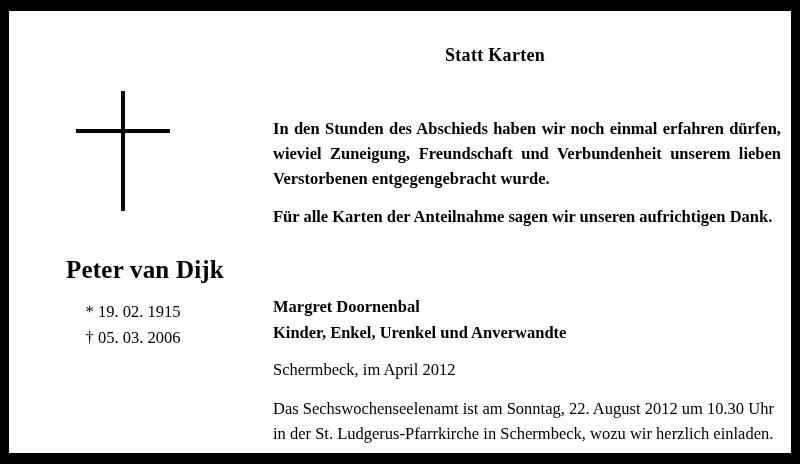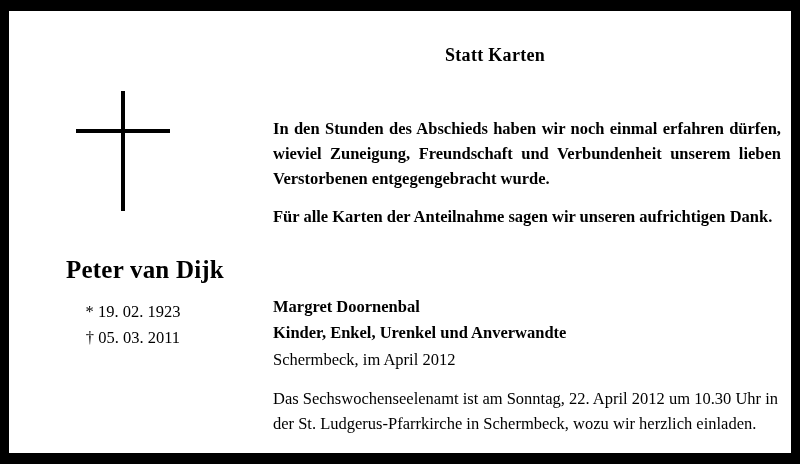--- a/index.html
+++ b/index.html
@@ -128,56 +128,56 @@
   }
   .closing {
     position: absolute;
     left: 8px;
     top: 337px;
     width: 508px;
   }
   .place-date {
     font-size: 16.5px;
     line-height: 1.5;
-    margin: 0 0 14px 0;
+    margin: 10px 0 14px 0;
   }
   .service {
     font-size: 16.5px;
     line-height: 1.5;
     margin: 0;
   }
 </style>
 </head>
 <body>
 
 <div class="notice">
   <div class="inner">
 
     <div class="left-col">
       <div class="cross"></div>
       <div class="deceased-name">Peter van Dijk</div>
       <div class="dates">
-        <span class="date-line">* 19. 02. 1923</span>
-        <span class="date-line">† 05. 03. 2011</span>
+        <span class="date-line">* 19. 02. 1915</span>
+        <span class="date-line">† 05. 03. 2006</span>
       </div>
     </div>
 
     <div class="right-col">
       <div class="statt-karten">Statt Karten</div>
 
       <div class="para-block">
         <p class="para">In den Stunden des Abschieds haben wir noch einmal erfahren dürfen, wieviel Zuneigung, Freundschaft und Verbundenheit unserem lieben Verstorbenen entgegengebracht wurde.</p>
         <p class="para last">Für alle Karten der Anteilnahme sagen wir unseren aufrichtigen Dank.</p>
       </div>
 
       <div class="survivors">
         <div class="survivor-line">Margret Doornenbal</div>
         <div class="survivor-line">Kinder, Enkel, Urenkel und Anverwandte</div>
       </div>
 
       <div class="closing">
         <p class="place-date">Schermbeck, im April 2012</p>
-        <p class="service">Das Sechswochenseelenamt ist am Sonntag, 22. April 2012 um 10.30 Uhr in der St. Ludgerus-Pfarrkirche in Schermbeck, wozu wir herzlich einladen.</p>
+        <p class="service">Das Sechswochenseelenamt ist am Sonntag, 22. August 2012 um 10.30 Uhr in der St. Ludgerus-Pfarrkirche in Schermbeck, wozu wir herzlich einladen.</p>
       </div>
     </div>
 
   </div>
 </div>
 
 </body></html>

